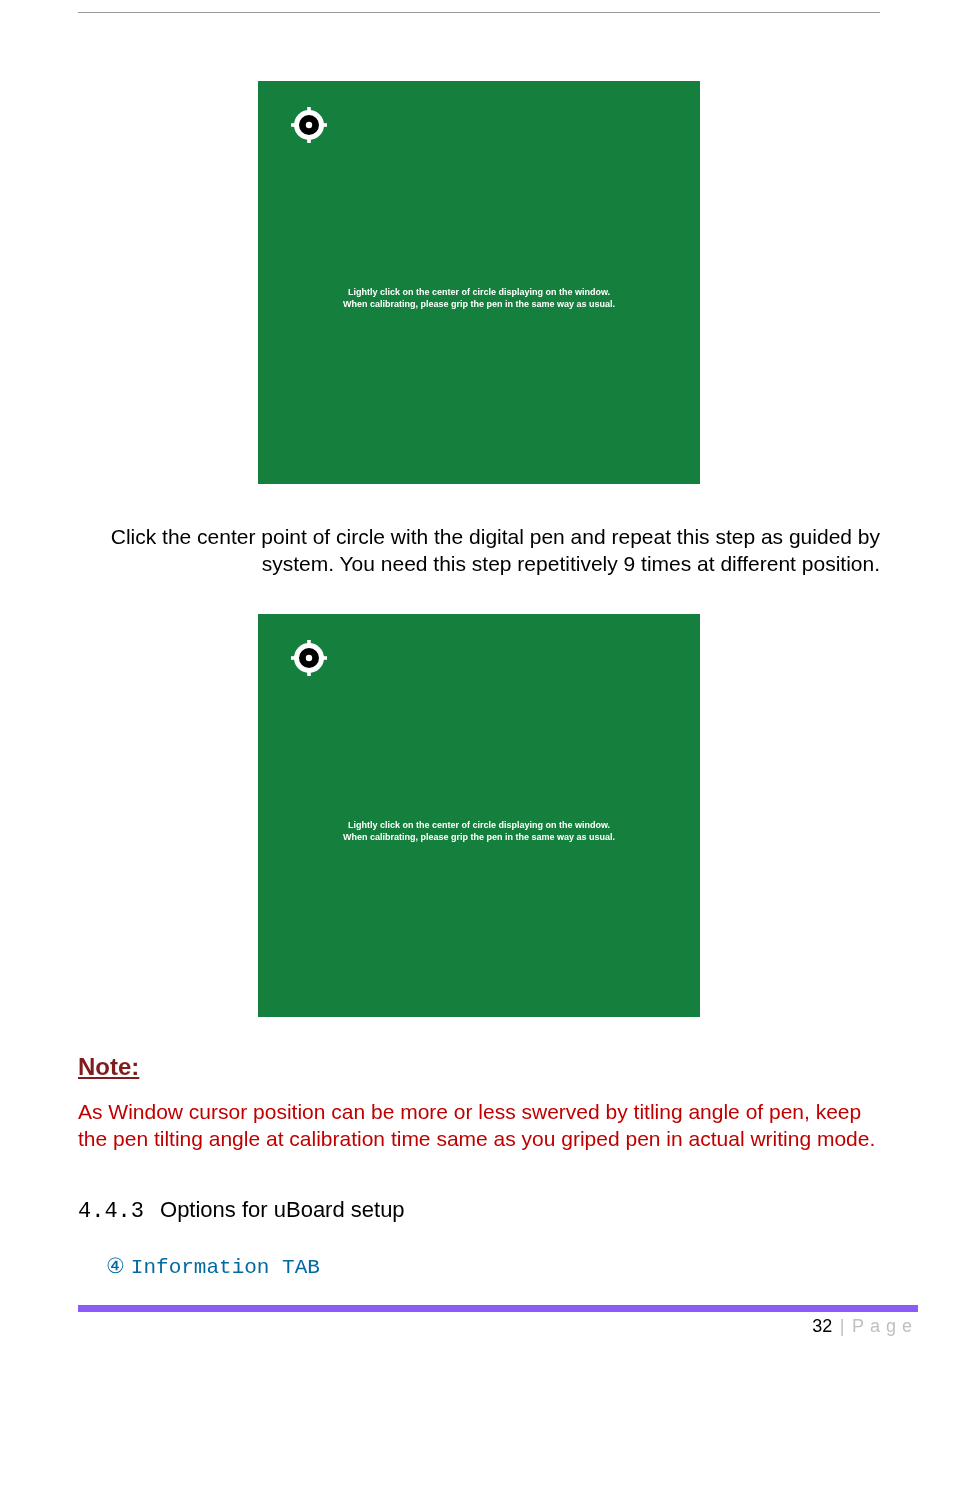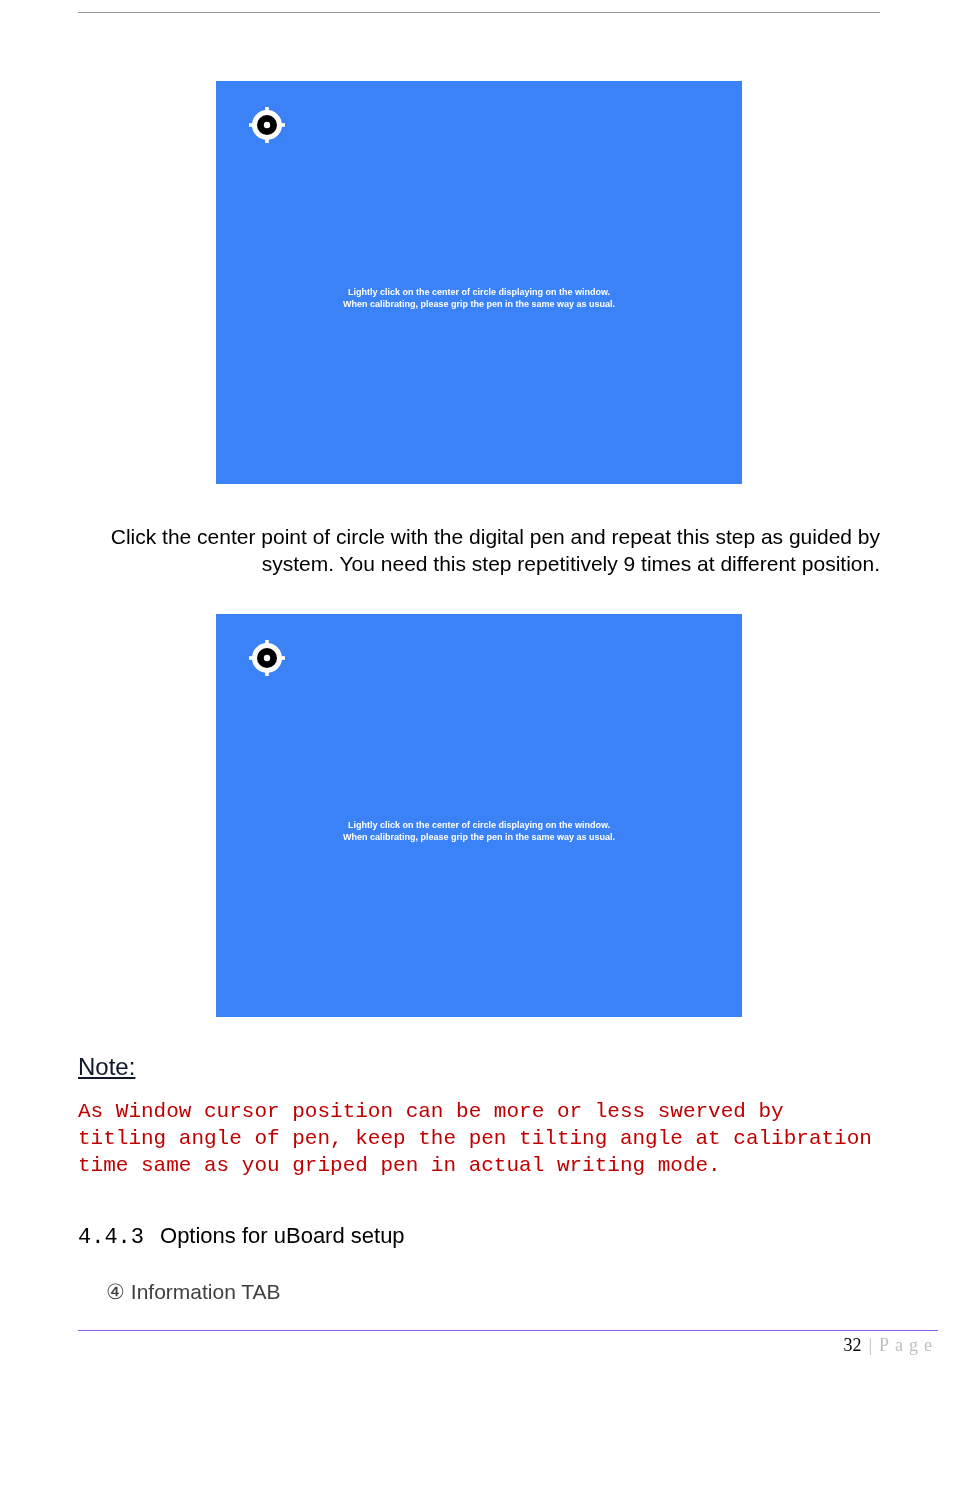--- a/index.html
+++ b/index.html
@@ -16,22 +16,22 @@
     padding: 0;
   }
   .top-rule {
     border-top: 1px solid #999;
     margin: 12px 78px 0 78px;
   }
   .content {
     padding: 0 78px 0 78px;
   }
   .calib-box {
-    background: #3b82f6;
-    width: 526px;
+    background: #15803d;
+    width: 442px;
     height: 403px;
     margin: 68px auto 0 auto;
     position: relative;
   }
   .calib-box.second {
     margin-top: 36px;
     height: 403px;
   }
   .target-wrap {
     position: absolute;
@@ -52,57 +52,57 @@
   }
   .calib-box .calib-text { top: 205px; }
   .body-para {
     font-size: 21px;
     line-height: 1.28;
     color: #000;
     margin: 40px 0 0 0;
     font-family: Arial, Helvetica, sans-serif;
   }
   .note-label {
-    color: #0f172a;
+    color: #7f1d1d;
     font-size: 24px;
-    font-weight: normal;
+    font-weight: bold;
     text-decoration: underline;
     margin: 36px 0 16px 0;
     font-family: Arial, Helvetica, sans-serif;
   }
   .note-body {
     color: #c00000;
     font-size: 21px;
     line-height: 1.28;
     margin: 18px 0 0 0;
-    font-family: Liberation Mono, monospace;
+    font-family: Liberation Sans, sans-serif;
   }
   .sec-heading {
     font-size: 22px;
     color: #000;
     margin: 44px 0 0 0;
     font-family: Arial, Helvetica, sans-serif;
   }
   .sec-heading .num { margin-right: 16px; font-family: Liberation Mono, monospace; }
   .list-item {
     font-size: 21px;
-    color: #404040;
+    color: #0369a1;
     margin: 30px 0 0 28px;
-    font-family: Liberation Sans, sans-serif;
+    font-family: Liberation Mono, monospace;
   }
   .circled {
     display: inline-block;
     margin-right: 6px;
   }
   .footer {
-    border-top: 1px solid #8b5cf6;
-    margin: 26px 20px 0 78px;
+    border-top: 7px solid #8b5cf6;
+    margin: 26px 40px 0 78px;
     padding: 4px 0 14px 0;
     text-align: right;
-    font-family: Liberation Serif, serif;
+    font-family: Liberation Sans, sans-serif;
   }
   .footer .pnum {
     font-size: 18px;
     color: #000;
   }
   .footer .pbar {
     color: #bfbfbf;
     font-size: 18px;
     margin: 0 3px;
   }

